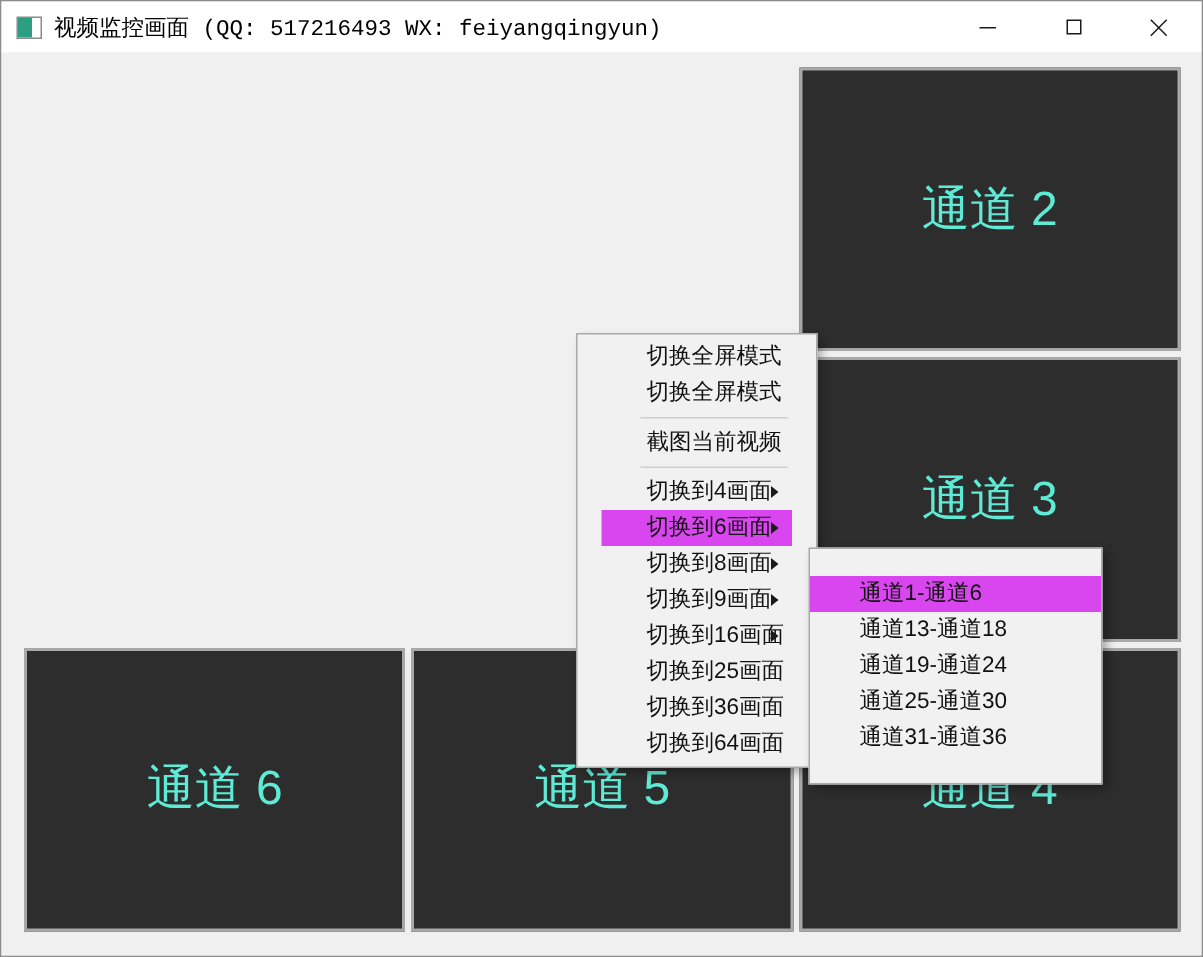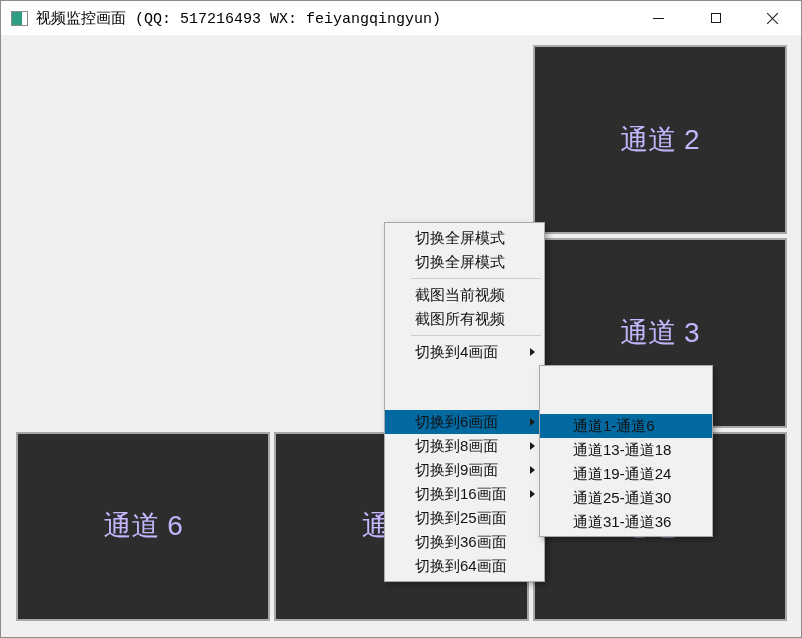--- a/index.html
+++ b/index.html
@@ -27,37 +27,37 @@
   .ic-close::after  { transform:rotate(-45deg); }
 
   
   .client { position:absolute; left:0; top:34px; right:0; bottom:0; background:#f0f0f0; }
   .grid { position:absolute; left:15px; top:10px; right:14px; bottom:16px;
           display:grid; grid-template-columns:1fr 1fr 1fr; grid-template-rows:1fr 1fr 1fr;
           gap:4px; }
   .panel { background:#2d2d2d; border:2px solid #a8a8a8;
            display:flex; align-items:center; justify-content:center; overflow:hidden; }
   .panel.selected { background:#575757; border:2px solid #1db596; }
-  .panel .ch-label { font-size:28px; color:#c4b5fd; white-space:nowrap;text-align:right; }
+  .panel .ch-label { font-size:32px; color:#5eead4; white-space:nowrap;text-align:right; }
   .ch1 { grid-area:1 / 1 / 3 / 3; }
   .ch2 { grid-area:1 / 3 / 2 / 4; }
   .ch3 { grid-area:2 / 3 / 3 / 4; }
   .ch6 { grid-area:3 / 1 / 4 / 2; }
   .ch5 { grid-area:3 / 2 / 4 / 3; }
   .ch4 { grid-area:3 / 3 / 4 / 4; }
 
   
   .menu { position:absolute; background:#f1f1f1; border:1px solid #a9a9a9;
-          box-shadow:3px 3px 6px rgba(0,0,0,0.30); padding:3px 0; }
+          box-shadow:3px 3px 6px rgba(0,0,0,0.30); padding:3px 16px; }
   .main-menu { left:383px; top:221px; width:161px; z-index:10; }
-  .sub-menu  { left:538px; top:364px; width:174px; z-index:11; padding:2px 0; }
+  .sub-menu  { left:538px; top:364px; width:196px; z-index:11; padding:18px 0; }
   .mi { position:relative; height:24px; line-height:24px; font-size:15px;
         color:#111; padding-left:30px; white-space:nowrap; }
   .sub-menu .mi { padding-left:33px; }
-  .mi.hl { background:#0369a1;margin-top:46px; }
+  .mi.hl { background:#d946ef; }
   .mi .arrow { position:absolute; right:9px; top:8px; width:0; height:0;
                border-left:5px solid #1a1a1a;
                border-top:4px solid transparent; border-bottom:4px solid transparent; }
   .sep { height:1px; background:#cdcdcd; margin:4px 3px 4px 26px; }
 </style>
 </head>
 <body>
 
 <div class="window">
 
@@ -95,21 +95,20 @@
         <span class="ch-label">通道 4</span>
       </div>
     </div>
   </div>
 
   <div class="menu main-menu">
       <div class="mi"><span>切换全屏模式</span></div>
       <div class="mi"><span>切换全屏模式</span></div>
       <div class="sep"></div>
       <div class="mi"><span>截图当前视频</span></div>
-      <div class="mi"><span>截图所有视频</span></div>
       <div class="sep"></div>
       <div class="mi"><span>切换到4画面</span><i class="arrow"></i></div>
       <div class="mi hl"><span>切换到6画面</span><i class="arrow"></i></div>
       <div class="mi"><span>切换到8画面</span><i class="arrow"></i></div>
       <div class="mi"><span>切换到9画面</span><i class="arrow"></i></div>
       <div class="mi"><span>切换到16画面</span><i class="arrow"></i></div>
       <div class="mi"><span>切换到25画面</span></div>
       <div class="mi"><span>切换到36画面</span></div>
       <div class="mi"><span>切换到64画面</span></div>
     </div>

